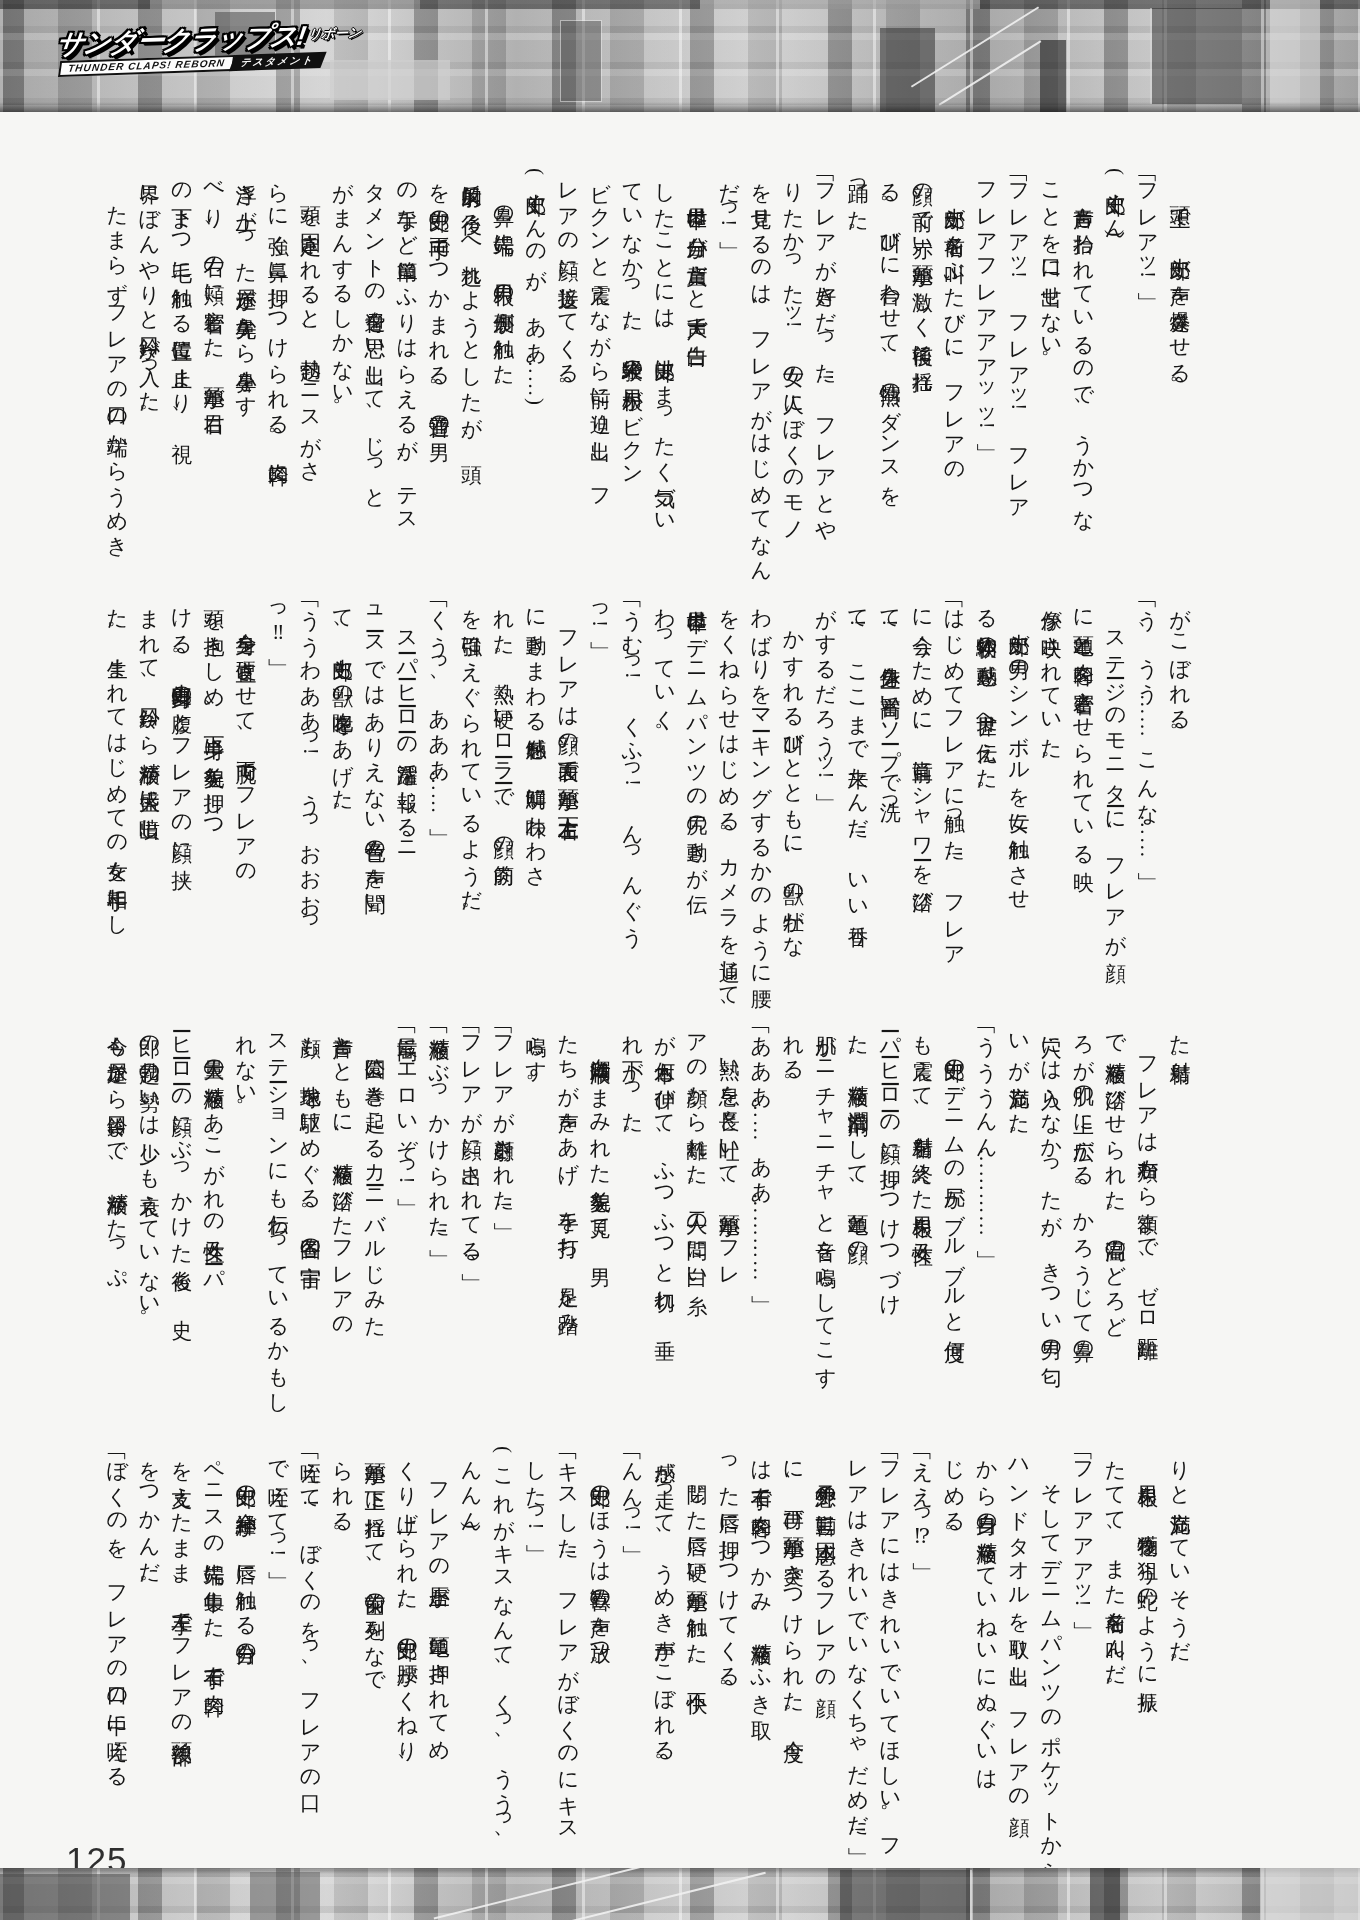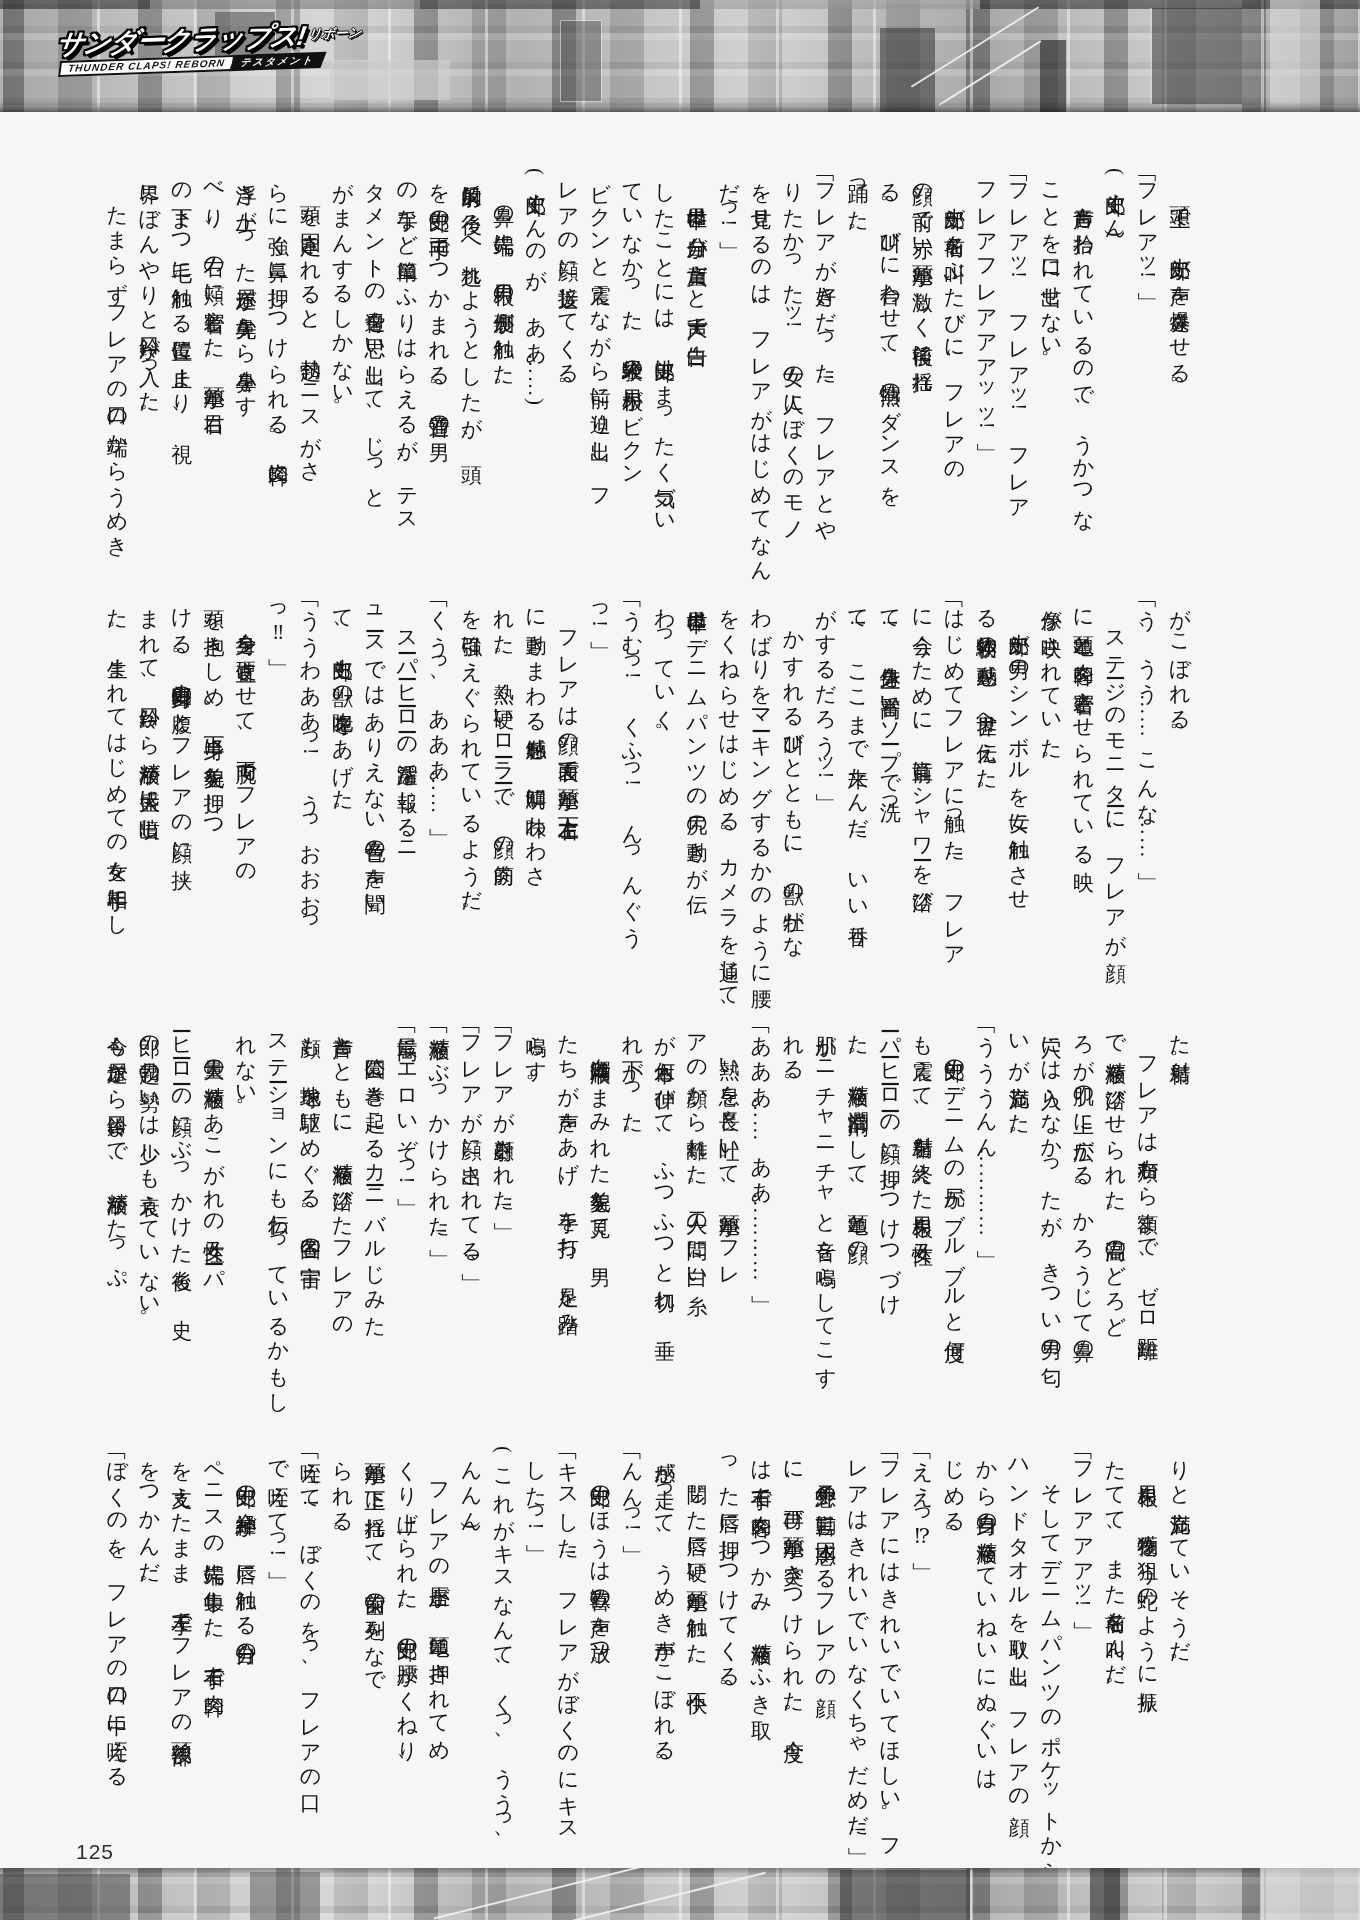--- a/index.html
+++ b/index.html
@@ -46,22 +46,22 @@
       font-size:10px;letter-spacing:2px;white-space:nowrap;}
 
   
   .tblock{position:absolute;right:164px;width:1096px;height:382px;
       writing-mode:vertical-rl;text-orientation:mixed;overflow:visible;}
   .tblock p.col{margin:0;padding:0;font-size:21px;line-height:32.2px;letter-spacing:1.35px;
       white-space:pre;font-weight:500;}
   #block-0{top:168px;} #block-1{top:594px;} #block-2{top:1020px;} #block-3{top:1446px;}
 
   
-  .pagenum{position:absolute;left:76px;top:1840px;font-family:"Liberation Sans",sans-serif;
-      font-size:21px;color:#2e2e2e;letter-spacing:1px;}
+  .pagenum{position:absolute;left:66px;top:1840px;font-family:"Liberation Sans",sans-serif;
+      font-size:35px;color:#2e2e2e;letter-spacing:1px;}
 </style>
 </head>
 <body>
 
 <div class="page">
 
   <header class="band top">
     <div class="gblock" style="left:215px;top:12px;width:60px;height:55px;background:#4c4c4c;opacity:.55;"></div>
     <div class="gblock" style="left:560px;top:20px;width:40px;height:80px;background:#5a5a5a;opacity:.5;border:1px solid #eee;"></div>
     <div class="gblock" style="left:880px;top:28px;width:55px;height:84px;background:#3d3d3d;opacity:.6;"></div>

